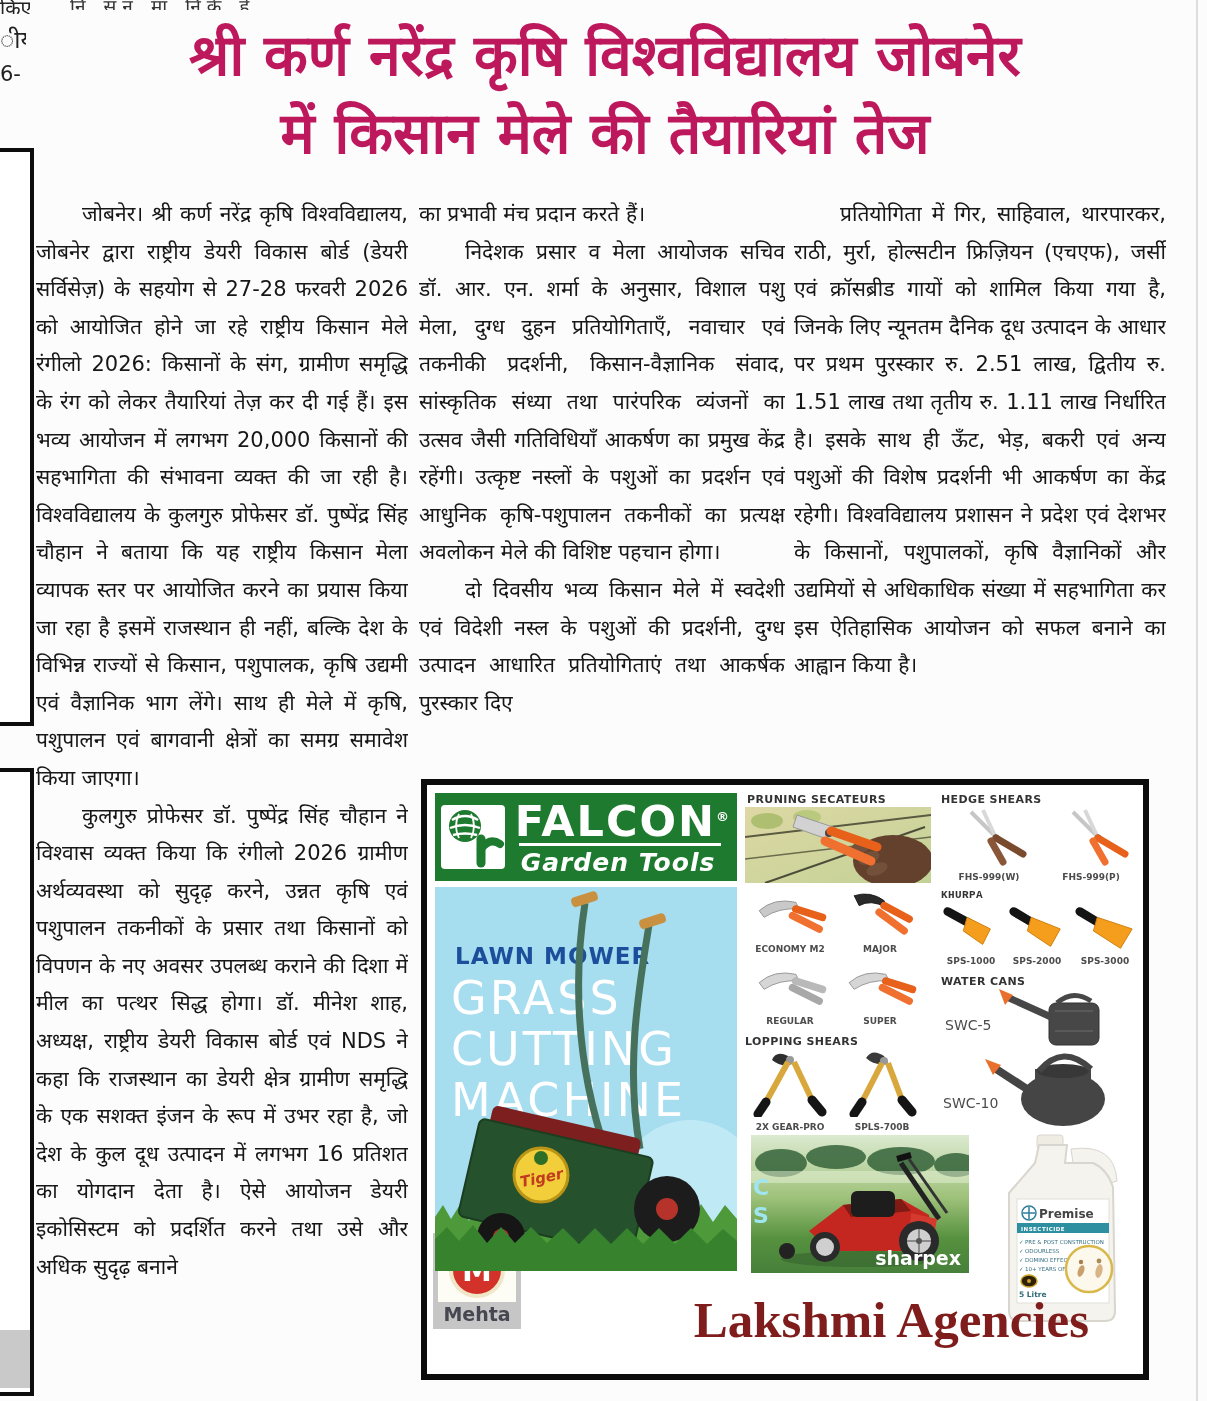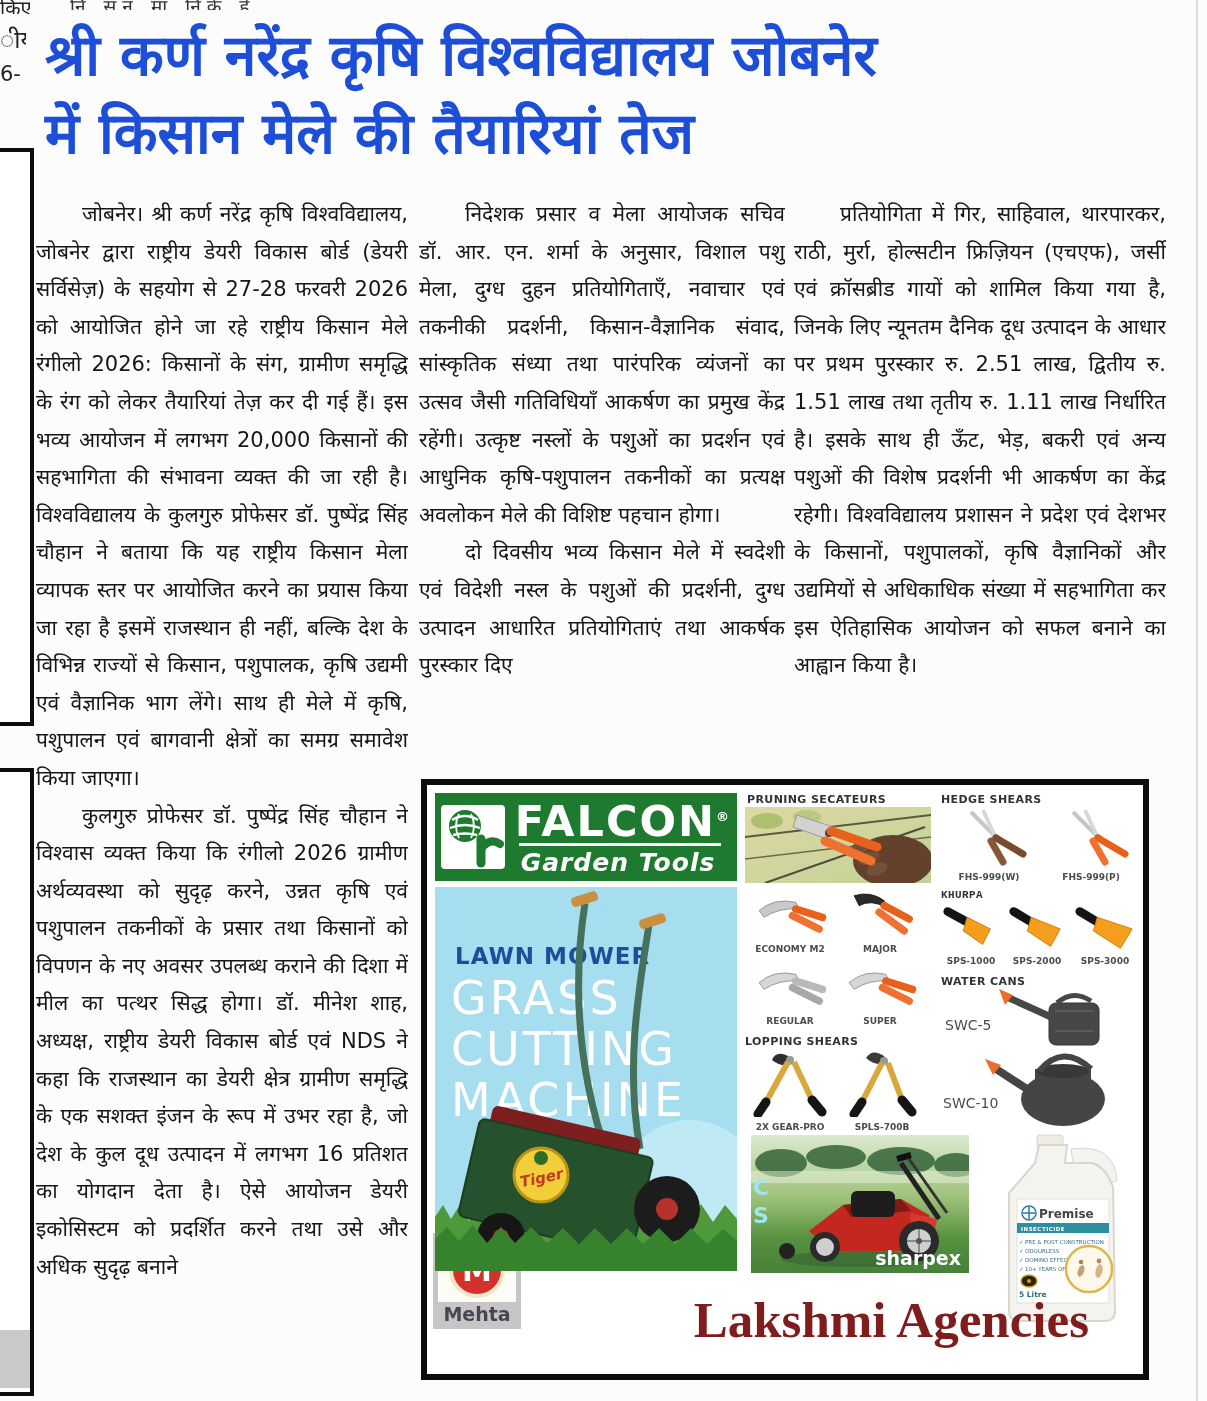--- a/index.html
+++ b/index.html
@@ -14,22 +14,22 @@
   #frag-syll{left:0;top:22px;width:26px;height:30px;font-size:24px;}
   #frag-num{left:0;top:62px;width:26px;height:26px;font-size:21px;}
   .edgebox{position:absolute;background:#fff;border:4px solid #0d0d0d;overflow:hidden;}
   #edgebox1{left:-50px;top:148px;width:76px;height:570px;}
   #edgebox1 .big-s{position:absolute;left:4px;top:18px;font-size:62px;font-weight:bold;font-style:italic;}
   #edgebox2{left:-50px;top:768px;width:76px;height:620px;}
   #edgebox2 .grey{position:absolute;left:0;bottom:4px;width:100%;height:58px;background:#c9c9c9;}
   #right-line{position:absolute;left:1196px;top:0;width:2px;height:1401px;background:#dedede;}
 
   
-  #headline{position:absolute;left:45px;top:16px;width:1120px;text-align:left;
-            font-weight:bold;color:#1d4ed8;font-size:57px;line-height:78px;}
+  #headline{position:absolute;left:45px;top:16px;width:1120px;text-align:center;
+            font-weight:bold;color:#be185d;font-size:57px;line-height:78px;}
 
   
   .col{position:absolute;top:196px;font-size:21px;line-height:37.6px;text-align:justify;
        color:#161616;overflow:hidden;}
   #col1{left:36px;width:372px;height:1178px;}
   #col2{left:419px;width:366px;height:578px;}
   #col3{left:794px;width:372px;height:572px;}
   .para{margin:0;text-indent:46px;}
   .para.cont{text-indent:0;}
 
@@ -95,20 +95,21 @@
   <div id="headline">
     <div>श्री कर्ण नरेंद्र कृषि विश्वविद्यालय जोबनेर</div>
     <div>में किसान मेले की तैयारियां तेज</div>
   </div>
 
   <div id="col1" class="col">
     <p class="para">जोबनेर। श्री कर्ण नरेंद्र कृषि विश्वविद्यालय, जोबनेर द्वारा राष्ट्रीय डेयरी विकास बोर्ड (डेयरी सर्विसेज़) के सहयोग से 27-28 फरवरी 2026 को आयोजित होने जा रहे राष्ट्रीय किसान मेले रंगीलो 2026: किसानों के संग, ग्रामीण समृद्धि के रंग को लेकर तैयारियां तेज़ कर दी गई हैं। इस भव्य आयोजन में लगभग 20,000 किसानों की सहभागिता की संभावना व्यक्त की जा रही है। विश्वविद्यालय के कुलगुरु प्रोफेसर डॉ. पुष्पेंद्र सिंह चौहान ने बताया कि यह राष्ट्रीय किसान मेला व्यापक स्तर पर आयोजित करने का प्रयास किया जा रहा है इसमें राजस्थान ही नहीं, बल्कि देश के विभिन्न राज्यों से किसान, पशुपालक, कृषि उद्यमी एवं वैज्ञानिक भाग लेंगे। साथ ही मेले में कृषि, पशुपालन एवं बागवानी क्षेत्रों का समग्र समावेश किया जाएगा।</p>
     <p class="para">कुलगुरु प्रोफेसर डॉ. पुष्पेंद्र सिंह चौहान ने विश्वास व्यक्त किया कि रंगीलो 2026 ग्रामीण अर्थव्यवस्था को सुदृढ़ करने, उन्नत कृषि एवं पशुपालन तकनीकों के प्रसार तथा किसानों को विपणन के नए अवसर उपलब्ध कराने की दिशा में मील का पत्थर सिद्ध होगा। डॉ. मीनेश शाह, अध्यक्ष, राष्ट्रीय डेयरी विकास बोर्ड एवं NDS ने कहा कि राजस्थान का डेयरी क्षेत्र ग्रामीण समृद्धि के एक सशक्त इंजन के रूप में उभर रहा है, जो देश के कुल दूध उत्पादन में लगभग 16 प्रतिशत का योगदान देता है। ऐसे आयोजन डेयरी इकोसिस्टम को प्रदर्शित करने तथा उसे और अधिक सुदृढ़ बनाने</p>
   </div>
   <div id="col2" class="col">
+    <p class="para cont">का प्रभावी मंच प्रदान करते हैं।</p>
     <p class="para">निदेशक प्रसार व मेला आयोजक सचिव डॉ. आर. एन. शर्मा के अनुसार, विशाल पशु मेला, दुग्ध दुहन प्रतियोगिताएँ, नवाचार एवं तकनीकी प्रदर्शनी, किसान-वैज्ञानिक संवाद, सांस्कृतिक संध्या तथा पारंपरिक व्यंजनों का उत्सव जैसी गतिविधियाँ आकर्षण का प्रमुख केंद्र रहेंगी। उत्कृष्ट नस्लों के पशुओं का प्रदर्शन एवं आधुनिक कृषि-पशुपालन तकनीकों का प्रत्यक्ष अवलोकन मेले की विशिष्ट पहचान होगा।</p>
     <p class="para">दो दिवसीय भव्य किसान मेले में स्वदेशी एवं विदेशी नस्ल के पशुओं की प्रदर्शनी, दुग्ध उत्पादन आधारित प्रतियोगिताएं तथा आकर्षक पुरस्कार दिए</p>
   </div>
   <div id="col3" class="col">
     <p class="para">प्रतियोगिता में गिर, साहिवाल, थारपारकर, राठी, मुर्रा, होल्सटीन फ्रिज़ियन (एचएफ), जर्सी एवं क्रॉसब्रीड गायों को शामिल किया गया है, जिनके लिए न्यूनतम दैनिक दूध उत्पादन के आधार पर प्रथम पुरस्कार रु. 2.51 लाख, द्वितीय रु. 1.51 लाख तथा तृतीय रु. 1.11 लाख निर्धारित है। इसके साथ ही ऊँट, भेड़, बकरी एवं अन्य पशुओं की विशेष प्रदर्शनी भी आकर्षण का केंद्र रहेगी। विश्वविद्यालय प्रशासन ने प्रदेश एवं देशभर के किसानों, पशुपालकों, कृषि वैज्ञानिकों और उद्यमियों से अधिकाधिक संख्या में सहभागिता कर इस ऐतिहासिक आयोजन को सफल बनाने का आह्वान किया है।</p>
   </div>
 
   <div id="ad">
 
     <div id="falcon-logo">

